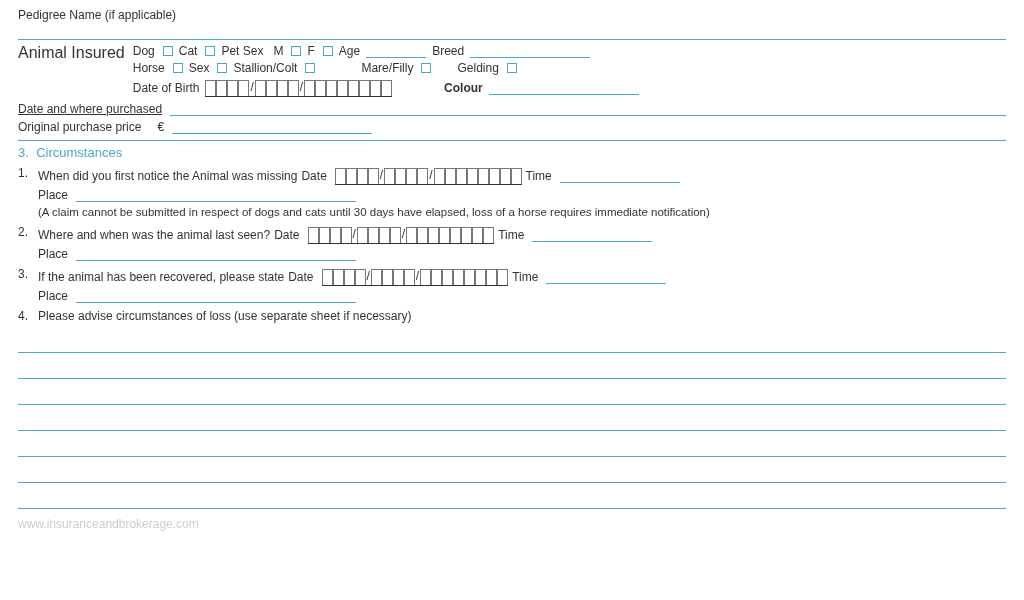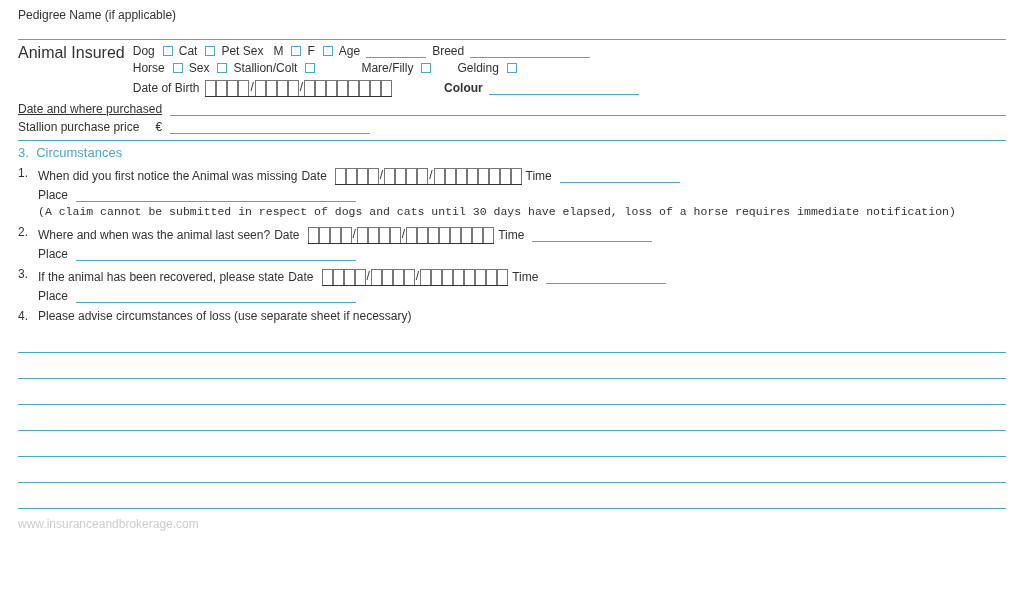--- a/index.html
+++ b/index.html
@@ -280,21 +280,21 @@
     </div>
   </div>
 </div>
 
 <div class="purchase-row" style="margin-top:5px;text-decoration:underline;">
   <span class="label">Date and where purchased</span>
   <span style="border-bottom:1px solid #4aa8c8; flex:1; display:inline-block; height:14px; min-width:400px;"></span>
 </div>
 
 <div class="purchase-row" style="margin-top:4px;">
-  <span class="label">Stallion purchase price</span>
+  <span class="label">Original purchase price</span>
   <span class="label" style="margin-left:8px;">€</span>
   <span class="euro-field"></span>
 </div>
 
 <hr class="divider">
 
 <div>
   <div>
     <span style="color:#4aa8c8; font-size:13px;">3.</span>
     <span style="color:#4aa8c8; font-size:13px; margin-left:4px;">Circumstances</span>
@@ -328,21 +328,21 @@
               <span class="db"></span>
               <span class="db"></span>
           </span>
           <span class="label">Time</span>
           <span class="time-field"></span>
         </div>
         <div class="place-row">
           <span class="label">Place</span>
           <span class="place-underline"></span>
         </div>
-        <div style="margin-top:3px;font-family:Liberation Mono, monospace;">
+        <div style="margin-top:3px;">
           <span class="note-text">(A claim cannot be submitted in respect of dogs and cats until 30 days have elapsed, loss of a horse requires immediate notification)</span>
         </div>
       </div>
     </li>
 
     <li>
       <span class="num">2.</span>
       <div class="li-content">
         <div class="li-line">
           <span>Where and when was the animal last seen?</span>

